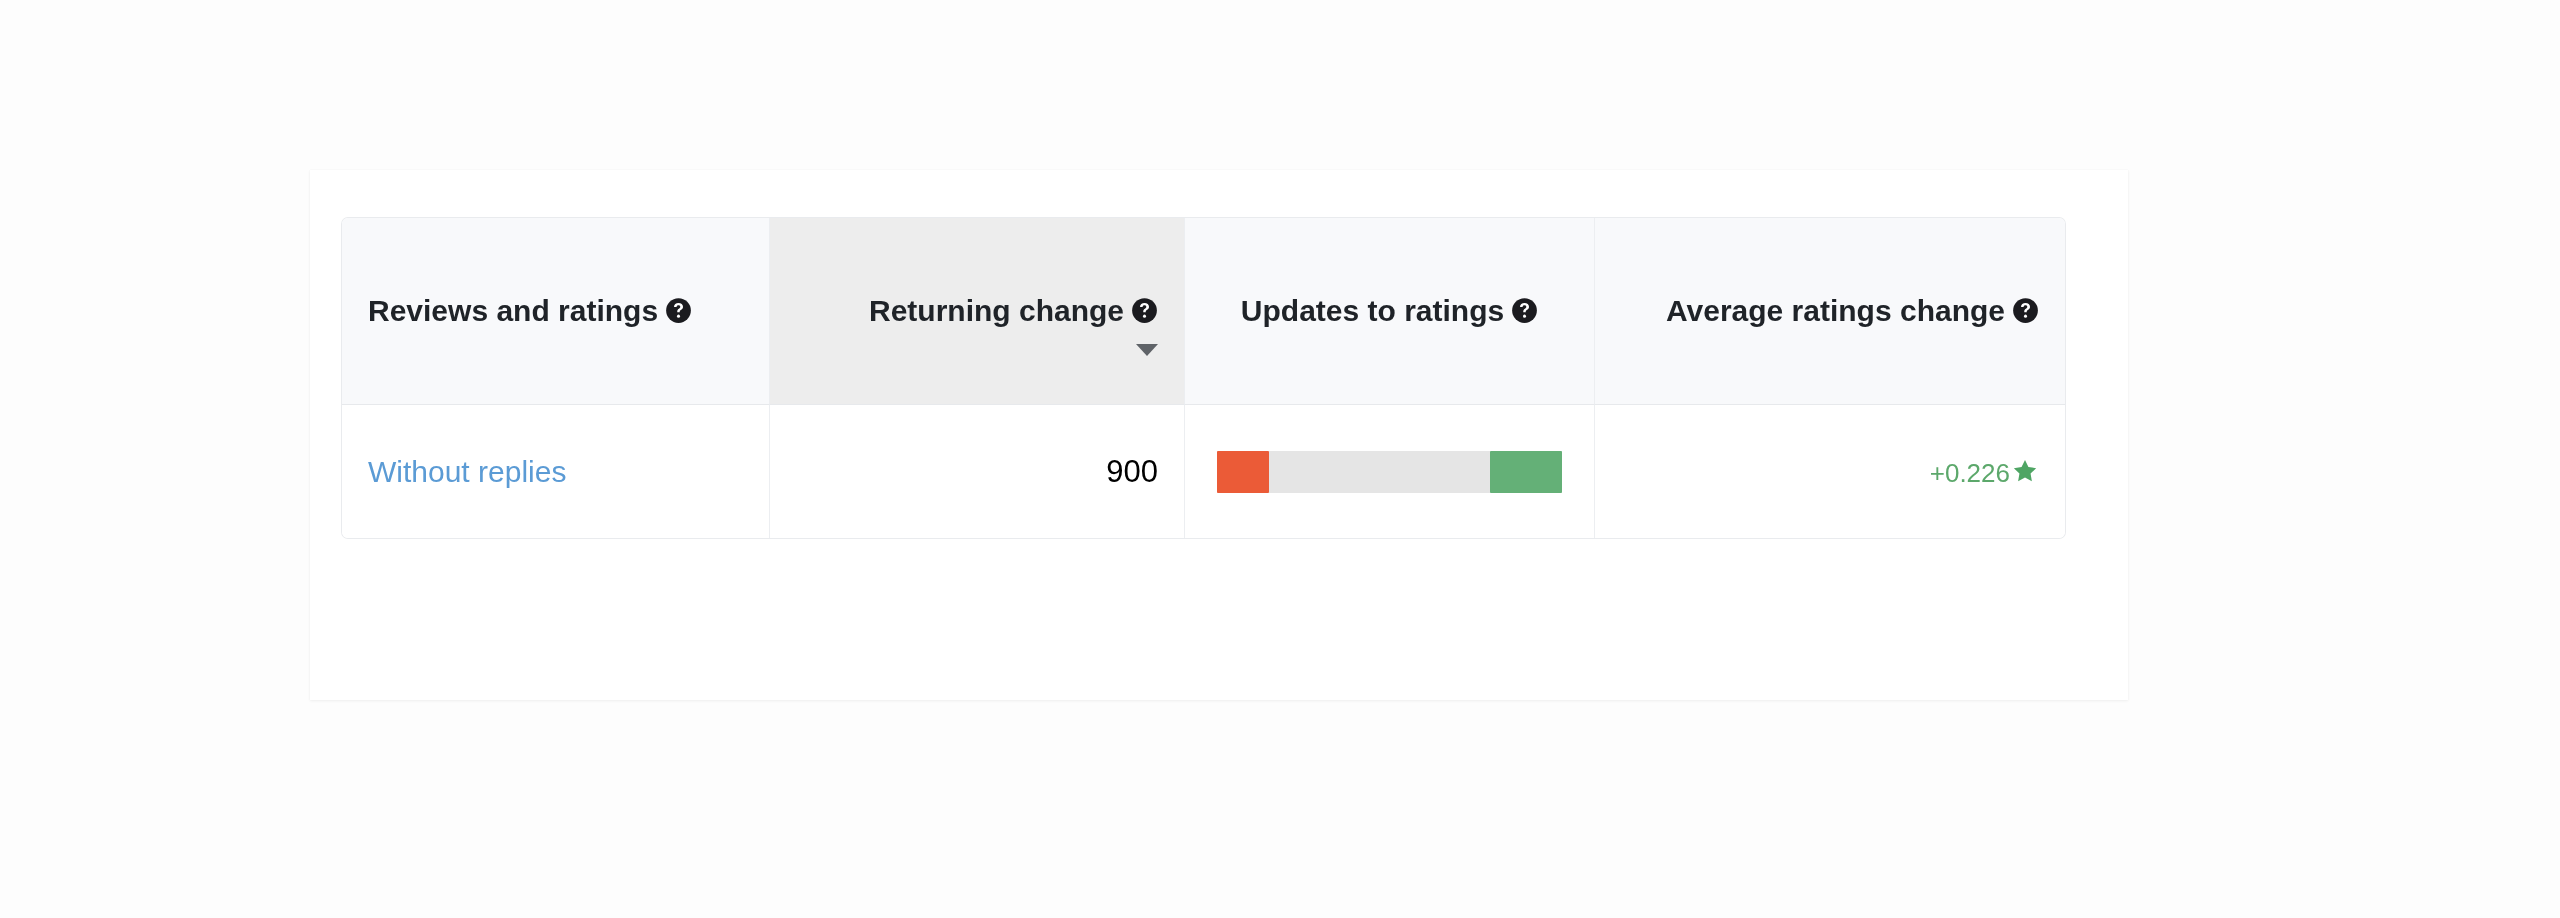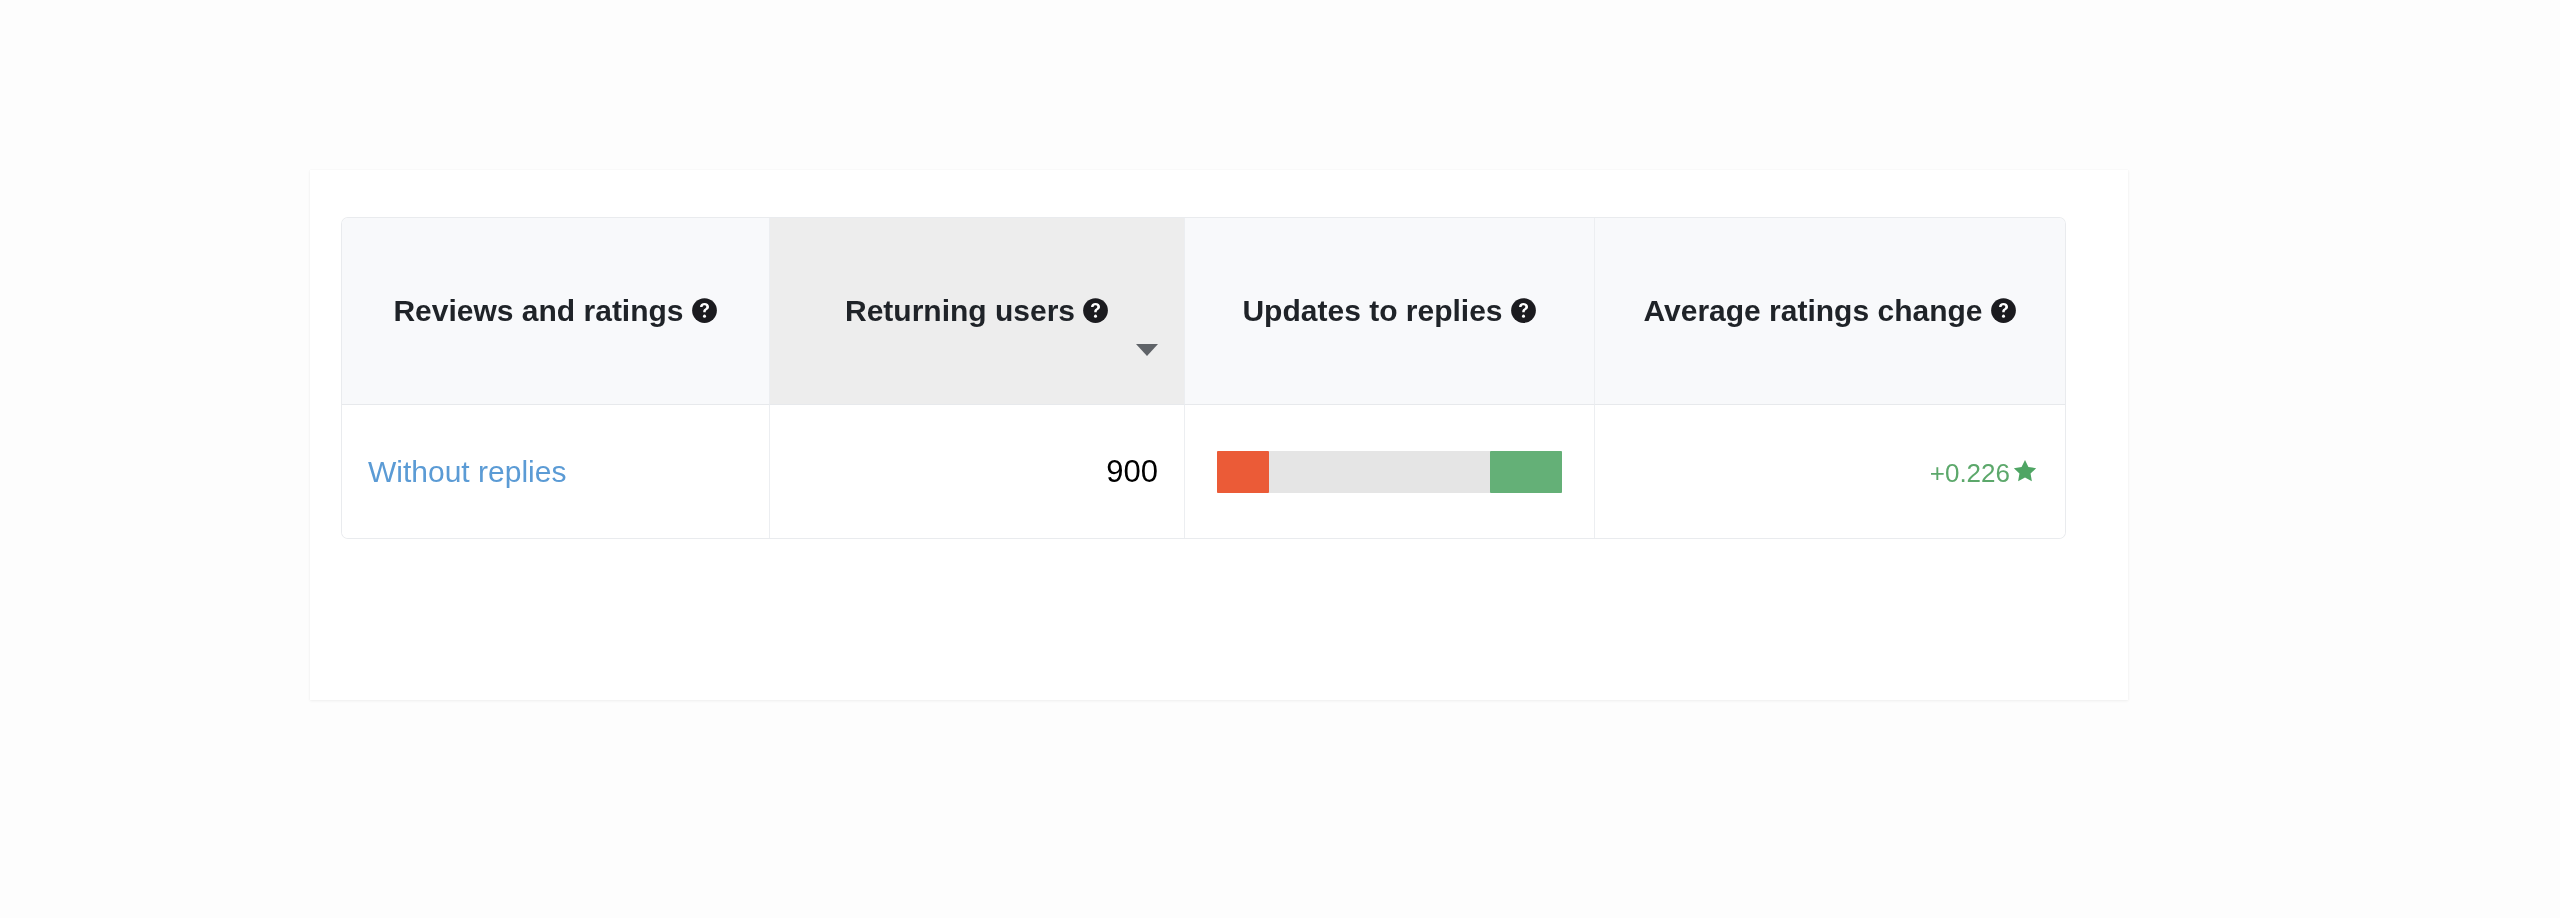--- a/index.html
+++ b/index.html
@@ -67,21 +67,20 @@
     background: #ededed;
   }
   thead th:last-child { border-right: none; }
 
   th.align-left   { text-align: left; }
   th.align-center { text-align: center; }
   th.align-right  { text-align: right; }
 
   .th-inner {
     display: block;
-    text-align: center;
   }
   .th-text {
     display: inline;
   }
 
   
   .help-icon {
     display: inline-block;
     vertical-align: -3px;
     width: 27px;
@@ -203,32 +202,32 @@
             <span class="th-text">Reviews and ratings</span><span class="help-icon"><svg viewBox="0 0 24 24" width="27" height="27" aria-hidden="true">
                   <circle cx="12" cy="12" r="11" fill="#1b1b1f"></circle>
                   <path d="M12 5.3c-2.3 0-4 1.45-4 3.55h2.3c0-.95.72-1.55 1.7-1.55.97 0 1.62.55 1.62 1.35 0 .72-.37 1.12-1.28 1.72-1.06.7-1.5 1.4-1.45 2.7l.02.53h2.18v-.42c0-.8.3-1.2 1.27-1.82C15.5 10.7 16 9.9 16 8.72 16 6.7 14.35 5.3 12 5.3z" fill="#ffffff"></path>
                   <circle cx="12" cy="17" r="1.35" fill="#ffffff"></circle>
                 </svg></span>
           </span>
         </th>
 
         <th class="align-right sorted">
           <span class="th-inner">
-            <span class="th-text">Returning users</span><span class="help-icon"><svg viewBox="0 0 24 24" width="27" height="27" aria-hidden="true">
+            <span class="th-text">Returning change</span><span class="help-icon"><svg viewBox="0 0 24 24" width="27" height="27" aria-hidden="true">
                   <circle cx="12" cy="12" r="11" fill="#1b1b1f"></circle>
                   <path d="M12 5.3c-2.3 0-4 1.45-4 3.55h2.3c0-.95.72-1.55 1.7-1.55.97 0 1.62.55 1.62 1.35 0 .72-.37 1.12-1.28 1.72-1.06.7-1.5 1.4-1.45 2.7l.02.53h2.18v-.42c0-.8.3-1.2 1.27-1.82C15.5 10.7 16 9.9 16 8.72 16 6.7 14.35 5.3 12 5.3z" fill="#ffffff"></path>
                   <circle cx="12" cy="17" r="1.35" fill="#ffffff"></circle>
                 </svg></span>
           </span>
           <span class="sort-caret"></span>
         </th>
 
         <th class="align-center">
           <span class="th-inner">
-            <span class="th-text">Updates to replies</span><span class="help-icon"><svg viewBox="0 0 24 24" width="27" height="27" aria-hidden="true">
+            <span class="th-text">Updates to ratings</span><span class="help-icon"><svg viewBox="0 0 24 24" width="27" height="27" aria-hidden="true">
                   <circle cx="12" cy="12" r="11" fill="#1b1b1f"></circle>
                   <path d="M12 5.3c-2.3 0-4 1.45-4 3.55h2.3c0-.95.72-1.55 1.7-1.55.97 0 1.62.55 1.62 1.35 0 .72-.37 1.12-1.28 1.72-1.06.7-1.5 1.4-1.45 2.7l.02.53h2.18v-.42c0-.8.3-1.2 1.27-1.82C15.5 10.7 16 9.9 16 8.72 16 6.7 14.35 5.3 12 5.3z" fill="#ffffff"></path>
                   <circle cx="12" cy="17" r="1.35" fill="#ffffff"></circle>
                 </svg></span>
           </span>
         </th>
 
         <th class="align-right">
           <span class="th-inner">
             <span class="th-text">Average ratings change</span><span class="help-icon"><svg viewBox="0 0 24 24" width="27" height="27" aria-hidden="true">

